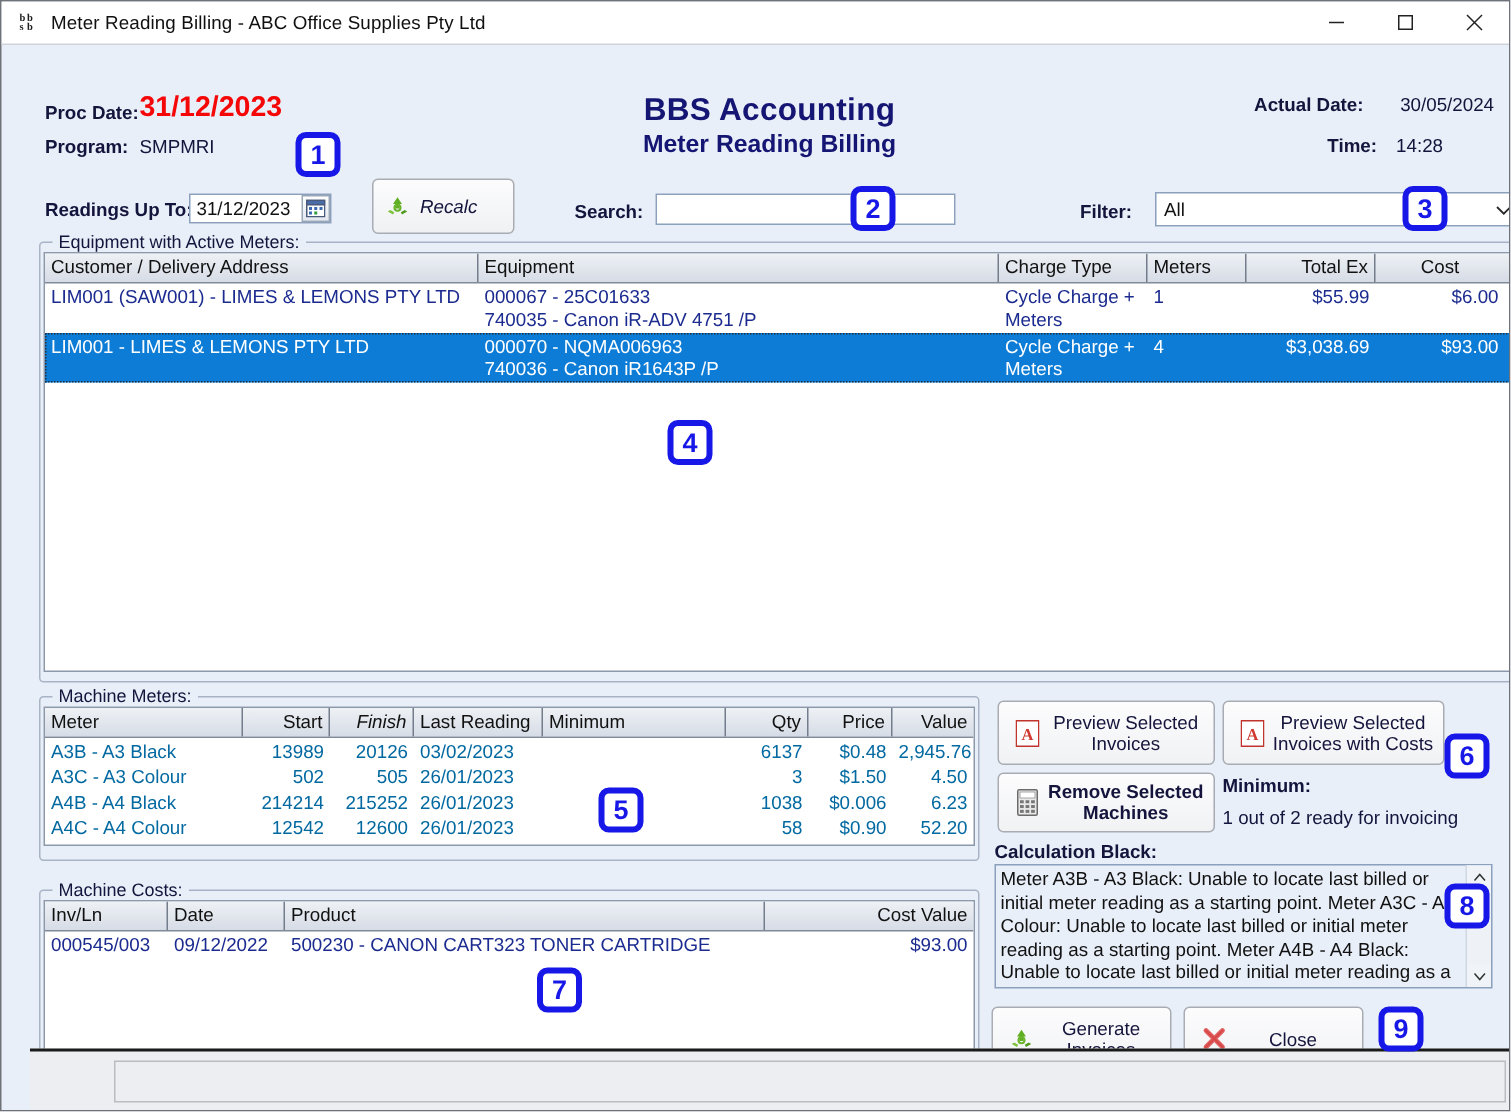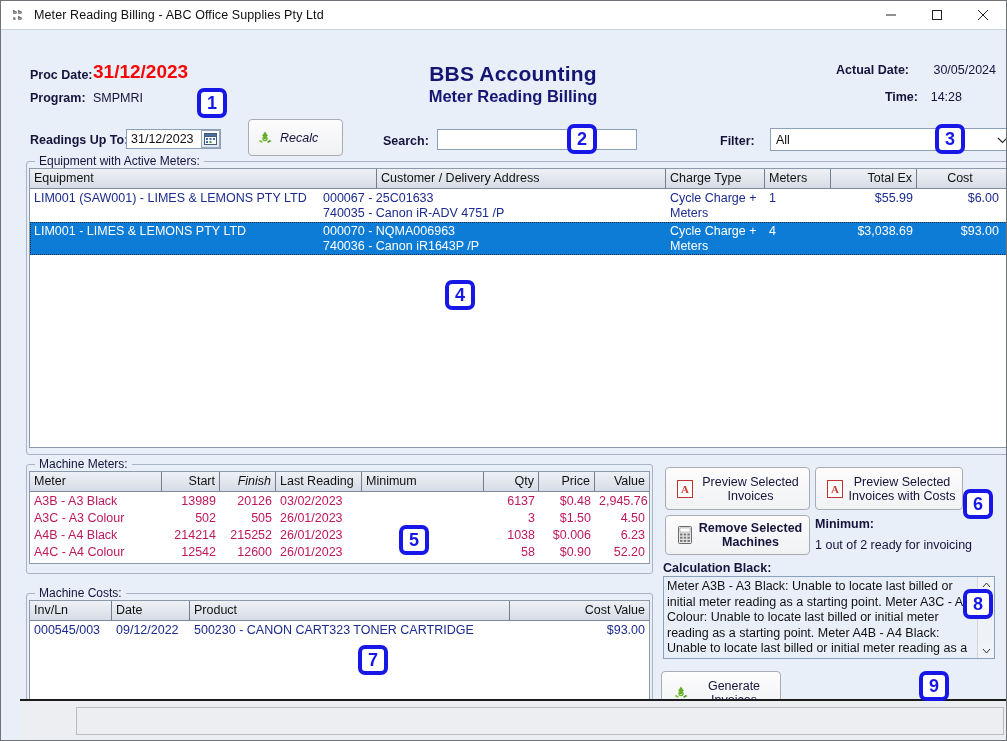--- a/index.html
+++ b/index.html
@@ -195,21 +195,21 @@
   .eq-row { height: 33px; color: #1b2b8f; }
   .eq-row.selected {
     background: #0d7cd6;
     color: #ffffff;
     outline: 1px dotted #203040;
     outline-offset: -1px;
   }
 
   
   #meters-grid { left: 9px; top: 441px; width: 621px; height: 93px; }
-  .mt-row { height: 17px; color: #be185d; align-items: flex-end; }
+  .mt-row { height: 17px; color: #0369a1; align-items: flex-end; }
 
   
   #costs-grid { left: 9px; top: 570px; width: 621px; height: 110px; }
   .ct-row { height: 17px; color: #1b2b8f; }
 
   
   .rbtn {
     position: absolute;
     background: linear-gradient(#fcfcfd,#f1f2f4);
     border: 1px solid #a9adb3;
@@ -390,22 +390,22 @@
           </svg>
       </span>
     </div>
 
     <div class="group" style="left:6px; top:131px; width:987px; height:294px;">
       <span class="legend">Equipment with Active Meters:</span>
     </div>
 
     <div class="grid" id="equip-grid">
       <div class="grid-head">
+        <div class="cell" style="width:289px;">Customer / Delivery Address</div>
         <div class="cell" style="width:347px;">Equipment</div>
-        <div class="cell" style="width:289px;">Customer / Delivery Address</div>
         <div class="cell" style="width:99px;">Charge Type</div>
         <div class="cell" style="width:66px;">Meters</div>
         <div class="cell r" style="width:86px;">Total Ex</div>
         <div class="cell r last" style="width:86px;text-align:center;">Cost</div>
       </div>
 
       <div class="grid-row eq-row">
         <div class="cell" style="width:289px;">LIM001 (SAW001) - LIMES &amp; LEMONS PTY LTD</div>
         <div class="cell" style="width:347px;">000067 - 25C01633
 740035 - Canon iR-ADV 4751 /P</div>
@@ -577,20 +577,29 @@
           <path d="M8 1.5 L11 6 H9.4 L9.4 9 H6.6 L6.6 6 H5 Z" fill="#5fae23"></path>
           <path d="M1.5 11 L5 13 L5.8 11.5 L3.2 10 Z" fill="#7ec23a"></path>
           <path d="M14.5 11 L11 13 L10.2 11.5 L12.8 10 Z" fill="#4f9a1d"></path>
           <circle cx="8" cy="8.5" r="2" fill="none" stroke="#6ab52c" stroke-width="1.4"></circle>
         </svg>
       </span>
       <span class="tx" style="white-space:pre-line;">Generate
 Invoices</span>
     </div>
 
+    <div class="rbtn" id="btn-close">
+      <span class="ic">
+        <svg width="17" height="17" viewBox="0 0 17 17">
+          <path d="M3 3 L14 14 M14 3 L3 14" stroke="#e06464" stroke-width="3.2" stroke-linecap="round"></path>
+          <path d="M3 3 L14 14 M14 3 L3 14" stroke="#d84a4a" stroke-width="1.6" stroke-linecap="round"></path>
+        </svg>
+      </span>
+      <span class="tx">Close</span>
+    </div>
 
     <div class="statusbar">
       <div class="status-gap"></div>
       <div class="status-field"></div>
       <div class="status-grip">
         <svg width="12" height="12" viewBox="0 0 12 12">
           <g fill="#8d8d8d">
             <rect x="9" y="3" width="1.6" height="1.6"></rect>
             <rect x="6" y="6" width="1.6" height="1.6"></rect>
               <rect x="9" y="6" width="1.6" height="1.6"></rect>

